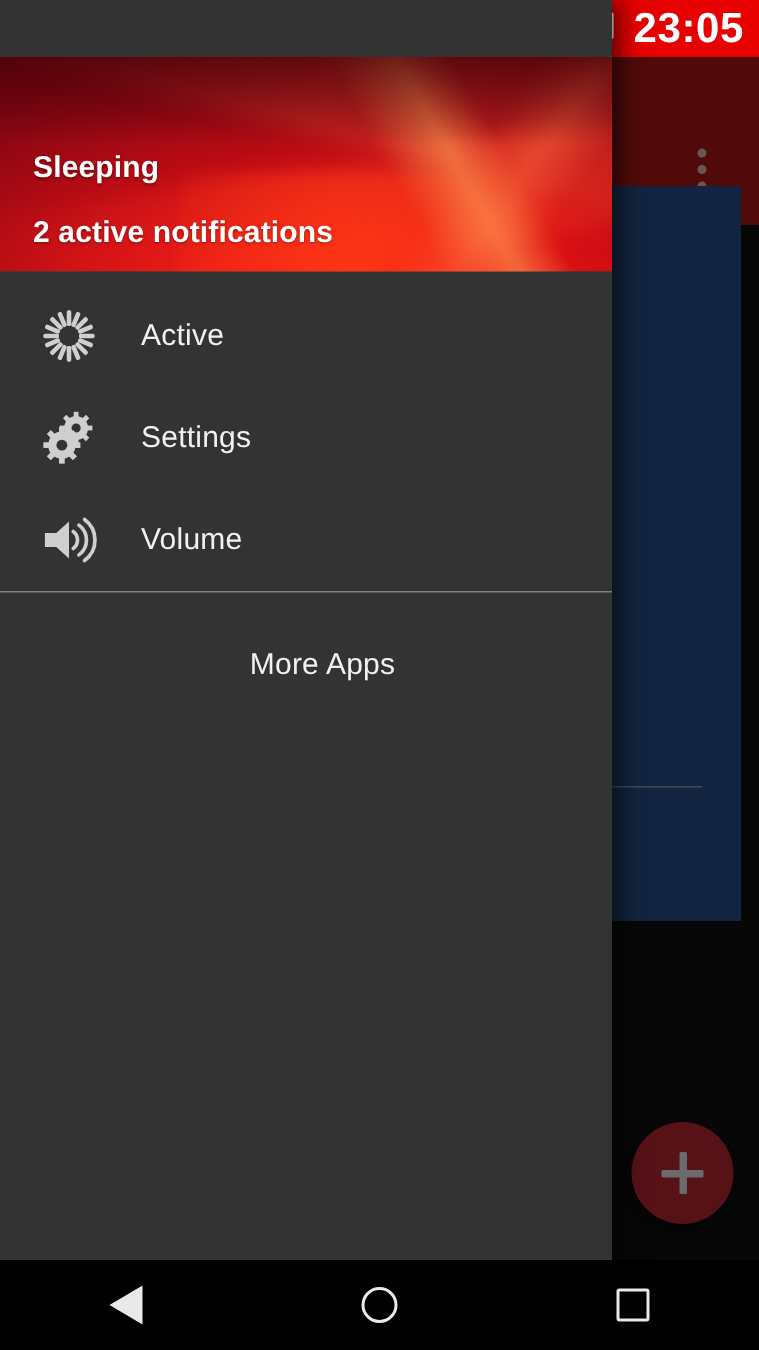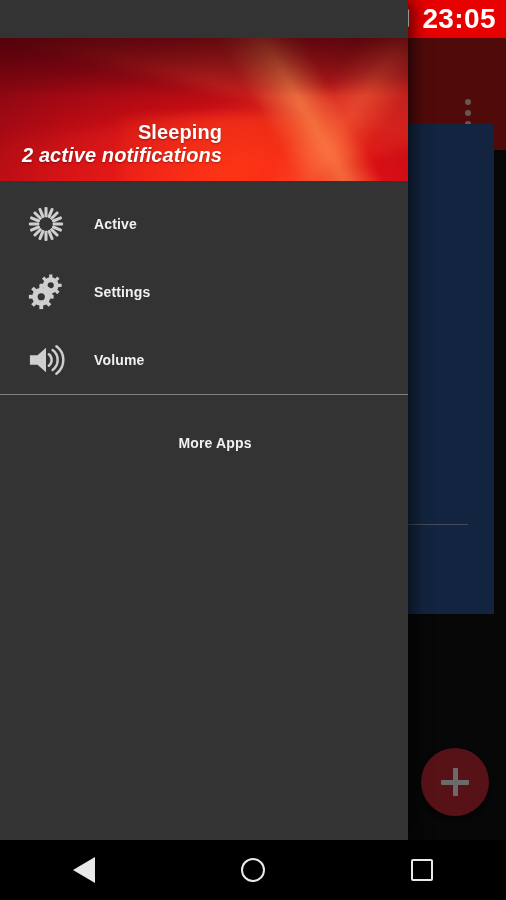--- a/index.html
+++ b/index.html
@@ -73,21 +73,21 @@
 
   
   #drawer{
     position:absolute; left:0; top:0; width:408px; height:840px;
     background:#333333; z-index:50;
     box-shadow:6px 0 14px rgba(0,0,0,.55);
   }
 
   #drawer-header{
     position:relative; width:408px; height:143px; margin-top:38px;
-    overflow:hidden; background:#14532d;text-align:right;
+    overflow:hidden; background:#14532d;
   }
   #drawer-header .layerA{
     position:absolute; inset:0;
     background:
       radial-gradient(125% 160% at 58% 118%, #ff2a10 0%, #f21414 16%, #cf0d14 38%, #8d0713 68%, #5d040f 100%);
   }
   #drawer-header .streak1{
     position:absolute; left:-60px; top:-30px; width:620px; height:90px;
     background:linear-gradient(90deg, rgba(255,255,255,0) 0%, rgba(255,90,60,.30) 45%, rgba(255,255,255,0) 100%);
     transform:rotate(14deg); filter:blur(6px);
@@ -114,31 +114,31 @@
   }
   #drawer-header .shade-top{
     position:absolute; left:0; top:0; width:100%; height:58px;
     background:linear-gradient(180deg, rgba(70,0,8,.72) 0%, rgba(70,0,8,0) 100%);
   }
   #header-texts{ position:absolute; left:22px; bottom:14px; z-index:3; }
   #header-texts .line{
     color:#ffffff; font-size:20px; font-weight:bold; letter-spacing:.1px;
     text-shadow:0 1px 2px rgba(0,0,0,.35);
   }
-  #header-texts .line + .line{ margin-top:0;font-style:italic; }
+  #header-texts .line + .line{ margin-top:20px; }
 
   .menu-section{ padding-top:9px; }
   .menu-item{
     height:68px; display:flex; align-items:center; cursor:pointer; position:relative;
   }
   .menu-item .mi-icon{
     width:56px; margin-left:18px; display:flex; align-items:center; justify-content:center;
   }
   .menu-item .mi-label{
-    margin-left:20px; font-size:14px; font-weight:bold; color:#f1f1f1; letter-spacing:.15px;
+    margin-left:20px; font-size:20px; font-weight:normal; color:#f1f1f1; letter-spacing:.15px;
   }
   .menu-item.accent .mi-label{ color:#e81b12; }
 
   #drawer-divider{
     height:1px; background:#8e8e8e; margin:0; opacity:.85;
   }
 
   .menu-section.plain{ padding-top:18px; }
   .menu-section.plain .menu-item{ height:60px;justify-content:center; }
   .menu-section.plain .mi-label{ margin-left:22px; }

